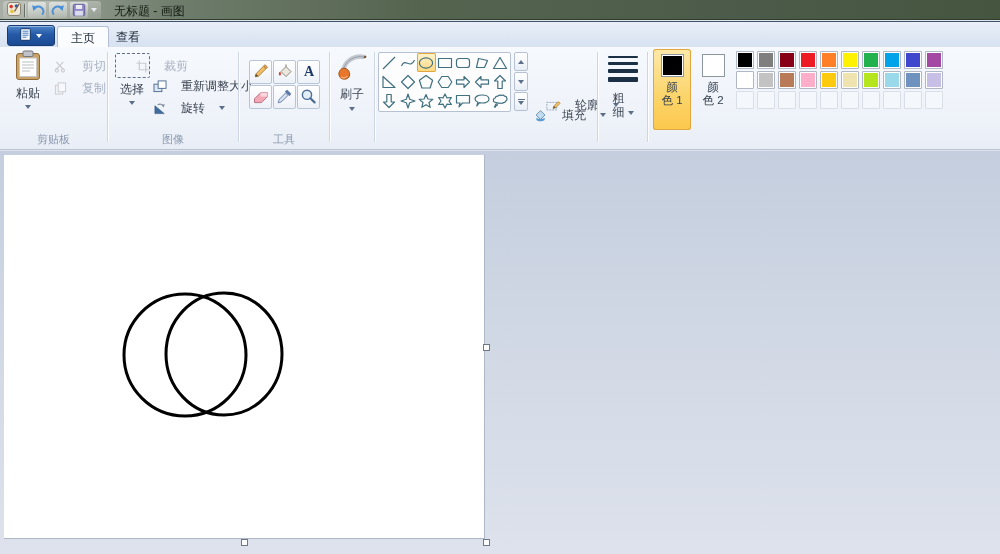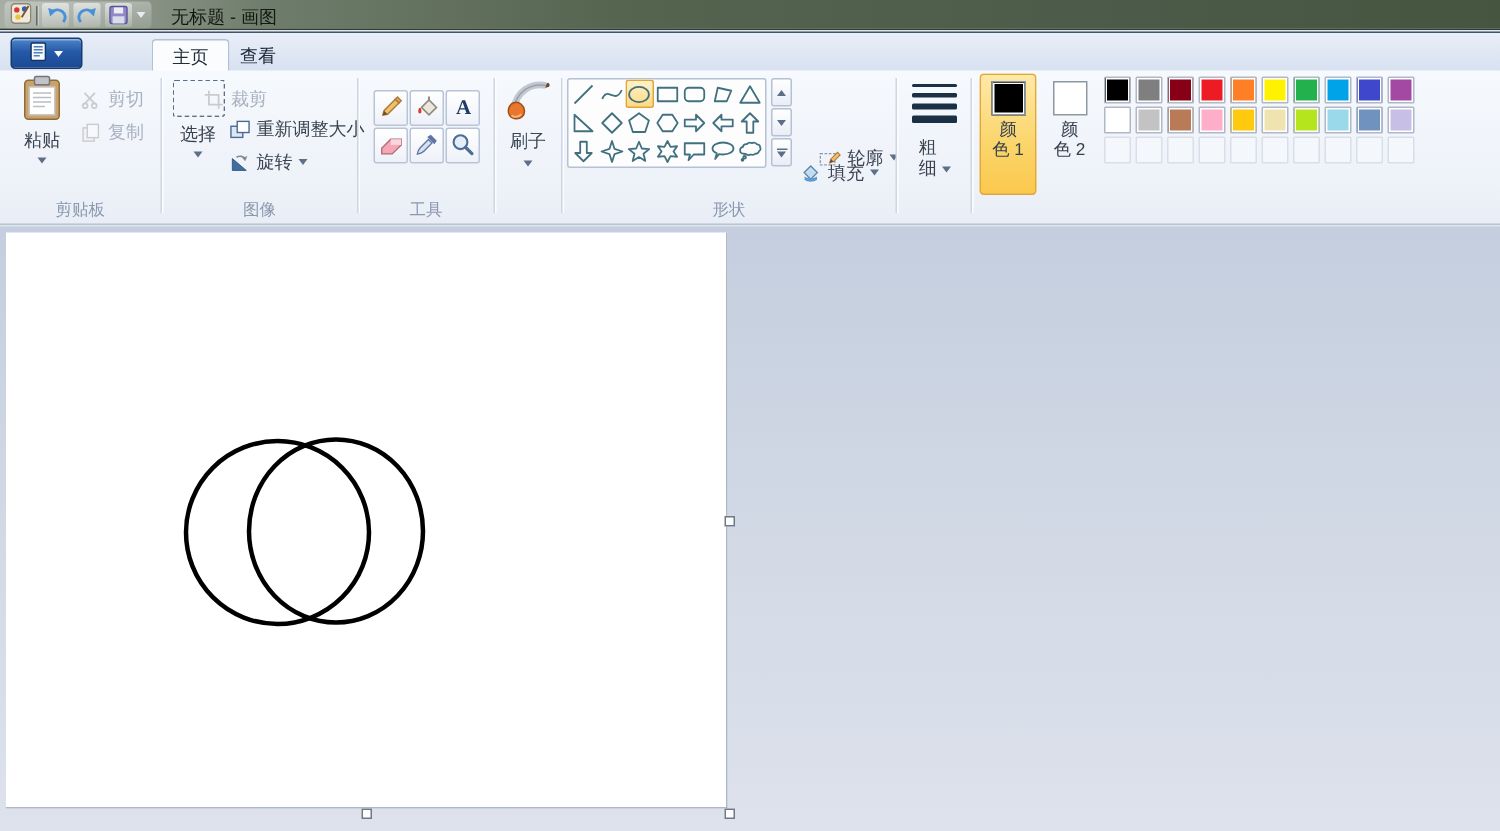--- a/index.html
+++ b/index.html
@@ -18,37 +18,37 @@
   .qat-btn { width:18px; height:16px; display:flex; align-items:center; justify-content:center;
     background:linear-gradient(rgba(255,255,255,.55),rgba(255,255,255,.15)); border-radius:2px; }
   #title-text { position:absolute; left:114px; top:3px; font-size:12px; color:#121a10; }
 
   
   #tabrow { position:absolute; left:0; top:21px; width:1000px; height:26px;
     background:linear-gradient(#e9eff9,#d7e1f0); border-top:1px solid #41536b; }
   #menu-btn { position:absolute; left:7px; top:3px; width:48px; height:21px;
     background:linear-gradient(#4d84c8,#2559a7 45%,#1b4a93); border:1px solid #163a72; border-radius:3px;
     display:flex; align-items:center; justify-content:center; gap:5px; box-shadow:inset 0 1px 0 rgba(255,255,255,.4); }
-  .tab { position:absolute; top:4px; height:22px; line-height:22px; padding:0 13px; font-size:12px; color:#202c3b;margin-left:44px; }
+  .tab { position:absolute; top:4px; height:22px; line-height:22px; padding:0 13px; font-size:12px; color:#202c3b; }
   .tab.active { background:#fbfcfe; border:1px solid #b3c0d5; border-bottom:none; border-radius:3px 3px 0 0; }
   #tab-home { left:57px; }
   #tab-view { left:103px; }
 
   
   #ribbon { position:absolute; left:0; top:47px; width:1000px; height:103px;
     background:linear-gradient(#f6f9fd,#eef2f9 70%,#e9eef6); border-bottom:1px solid #b9c3d2; }
   .vsep { position:absolute; top:5px; height:90px; width:1px; background:#cdd6e2; box-shadow:1px 0 0 #fdfdfe; }
   .group { position:absolute; top:0; height:102px; }
   .group-label { position:absolute; bottom:2px; left:0; right:0; text-align:center; font-size:11px; color:#8b99af; }
 
   .big-btn { position:absolute; display:flex; flex-direction:column; align-items:center; border-radius:3px; }
   .big-label { font-size:12px; color:#3a4350; margin-top:1px; }
   .caret-d { display:inline-block; width:0; height:0; border-left:3.5px solid transparent; border-right:3.5px solid transparent; border-top:4px solid #5d6f88; }
   .caret-u { display:inline-block; width:0; height:0; border-left:3.5px solid transparent; border-right:3.5px solid transparent; border-bottom:4px solid #5d6f88; }
-  .small-row { position:absolute; height:20px; display:flex; align-items:center; gap:4px; font-size:12px; white-space:nowrap; }
+  .small-row { position:absolute; height:20px; display:flex; align-items:center; gap:14px; font-size:12px; white-space:nowrap; }
   .small-row .ic { display:flex; width:15px; justify-content:center; }
   .disabled { color:#a9b2c1; }
   .disabled svg { opacity:.5; filter:grayscale(1); }
 
   
   #g-clipboard { left:0; width:107px; }
   #g-image { left:108px; width:130px; }
   #g-tools { left:239px; width:90px; }
   #g-brushes { left:330px; width:44px; }
   #g-shapes { left:375px; width:222px; }
@@ -415,21 +415,20 @@
     <button class="small-row" style="left:158px;top:30px;margin-top:28px;">
       <span class="ic">
           <svg width="16" height="15" viewBox="0 0 17 16">
             <path d="M3.5 7.5 L8.5 2.5 L13.5 7.5 L8.5 12.5 Z" fill="#c3dcef" stroke="#5e87ab" stroke-width="1"></path>
             <path d="M3.8 10.5 C6 12.3 11 12.3 13.2 10.5 L13.2 13 C11 15 6 15 3.8 13 Z" fill="#5b9bd0"></path>
           </svg>
         </span>
       <span>填充</span>
       <span class="caret-d"></span>
     </button>
-    <div class="group-label">形状</div>
   </div>
   <div class="vsep" style="left:597px;"></div>
 
   <div class="group" id="g-size">
     <button class="big-btn" style="left:4px;top:3px;width:42px;">
       <span class="lines">
         <div style="height:2px;"></div>
           <div style="height:3px;"></div>
           <div style="height:4px;"></div>
           <div style="height:5px;"></div>

